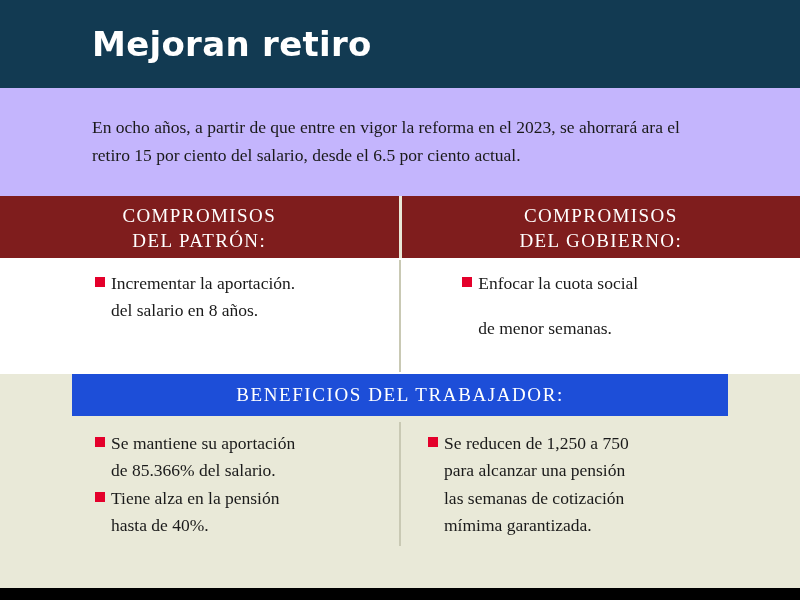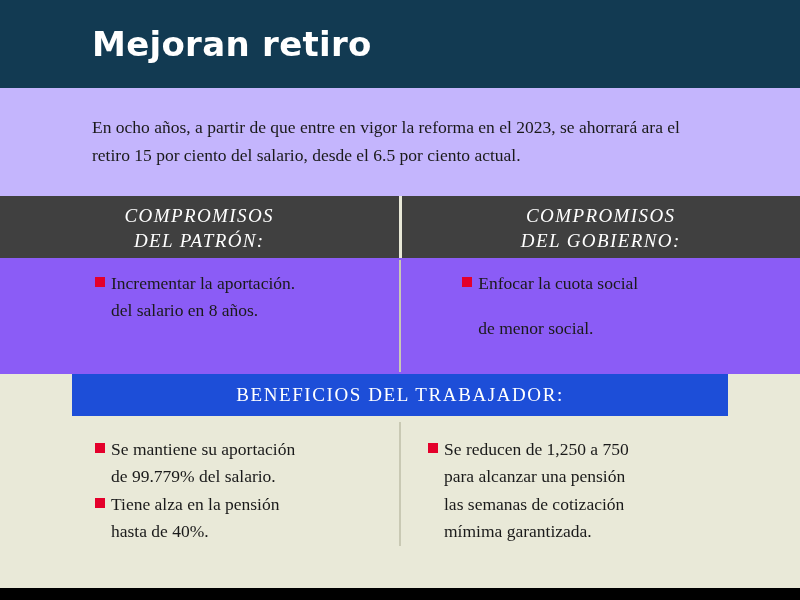--- a/index.html
+++ b/index.html
@@ -56,24 +56,23 @@
     color: #1a1a1a;
     font-size: 17.5px;
     line-height: 1.58;
     font-family: "Liberation Serif", serif;
     max-width: 610px;
   }
 
   
   .head-band {
     flex: 0 0 62px;
-    background: #404040;
+    background: #7f1d1d;
     display: flex;
     position: relative;
-    font-style: italic;
   }
   .head-band .head-col {
     flex: 1 1 50%;
     color: #ffffff;
     font-size: 19px;
     line-height: 1.32;
     font-family: "Liberation Serif", serif;
     letter-spacing: 1.4px;
     text-align: center;
     display: flex;
@@ -86,21 +85,21 @@
   .head-band .divider {
     width: 3px;
     background: #e9e9d8;
     flex: 0 0 3px;
   }
 
   
   .cols-band {
     flex: 0 0 116px;
     display: flex;
-    background: #8b5cf6;
+    background: #ffffff;
     position: relative;
   }
   .cols-band .col {
     flex: 1 1 50%;
     padding: 12px 24px 0 95px;
     box-sizing: border-box;
   }
   .cols-band .col.right {
     padding-left: 40px;
     margin-left: 41px;
@@ -157,21 +156,21 @@
     align-items: center;
     justify-content: center;
   }
 
   
   .benefits-band {
     flex: 1 1 auto;
     display: flex;
     background: #e9e9d8;
     position: relative;
-    padding-top: 20px;
+    padding-top: 14px;
     box-sizing: border-box;
   }
   .benefits-band .col {
     flex: 1 1 50%;
     padding: 0 22px 0 95px;
     box-sizing: border-box;
   }
   .benefits-band .col.right {
     padding-left: 28px;
   }
@@ -226,40 +225,40 @@
     <div class="col right">
       <div class="bullet-line">
         <span class="bullet-sq"></span>
         <span class="bullet-text">Enfocar la cuota social</span>
       </div>
       <div class="bullet-line">
         <span class="bullet-sq hidden"></span>
       </div>
       <div class="bullet-line">
         <span class="bullet-sq hidden"></span>
-        <span class="bullet-text">de menor social.</span>
+        <span class="bullet-text">de menor semanas.</span>
       </div>
     </div>
   </div>
 
   <div class="benefits-head-wrap">
     <div class="benefits-head">BENEFICIOS DEL TRABAJADOR:</div>
   </div>
 
   <div class="benefits-band">
     <div class="mid-rule"></div>
 
     <div class="col left">
       <div class="bullet-line">
         <span class="bullet-sq"></span>
         <span class="bullet-text">Se mantiene su aportación</span>
       </div>
       <div class="bullet-line">
         <span class="bullet-sq hidden"></span>
-        <span class="bullet-text">de 99.779% del salario.</span>
+        <span class="bullet-text">de 85.366% del salario.</span>
       </div>
       <div class="bullet-line">
         <span class="bullet-sq"></span>
         <span class="bullet-text">Tiene alza en la pensión</span>
       </div>
       <div class="bullet-line">
         <span class="bullet-sq hidden"></span>
         <span class="bullet-text">hasta de 40%.</span>
       </div>
     </div>

